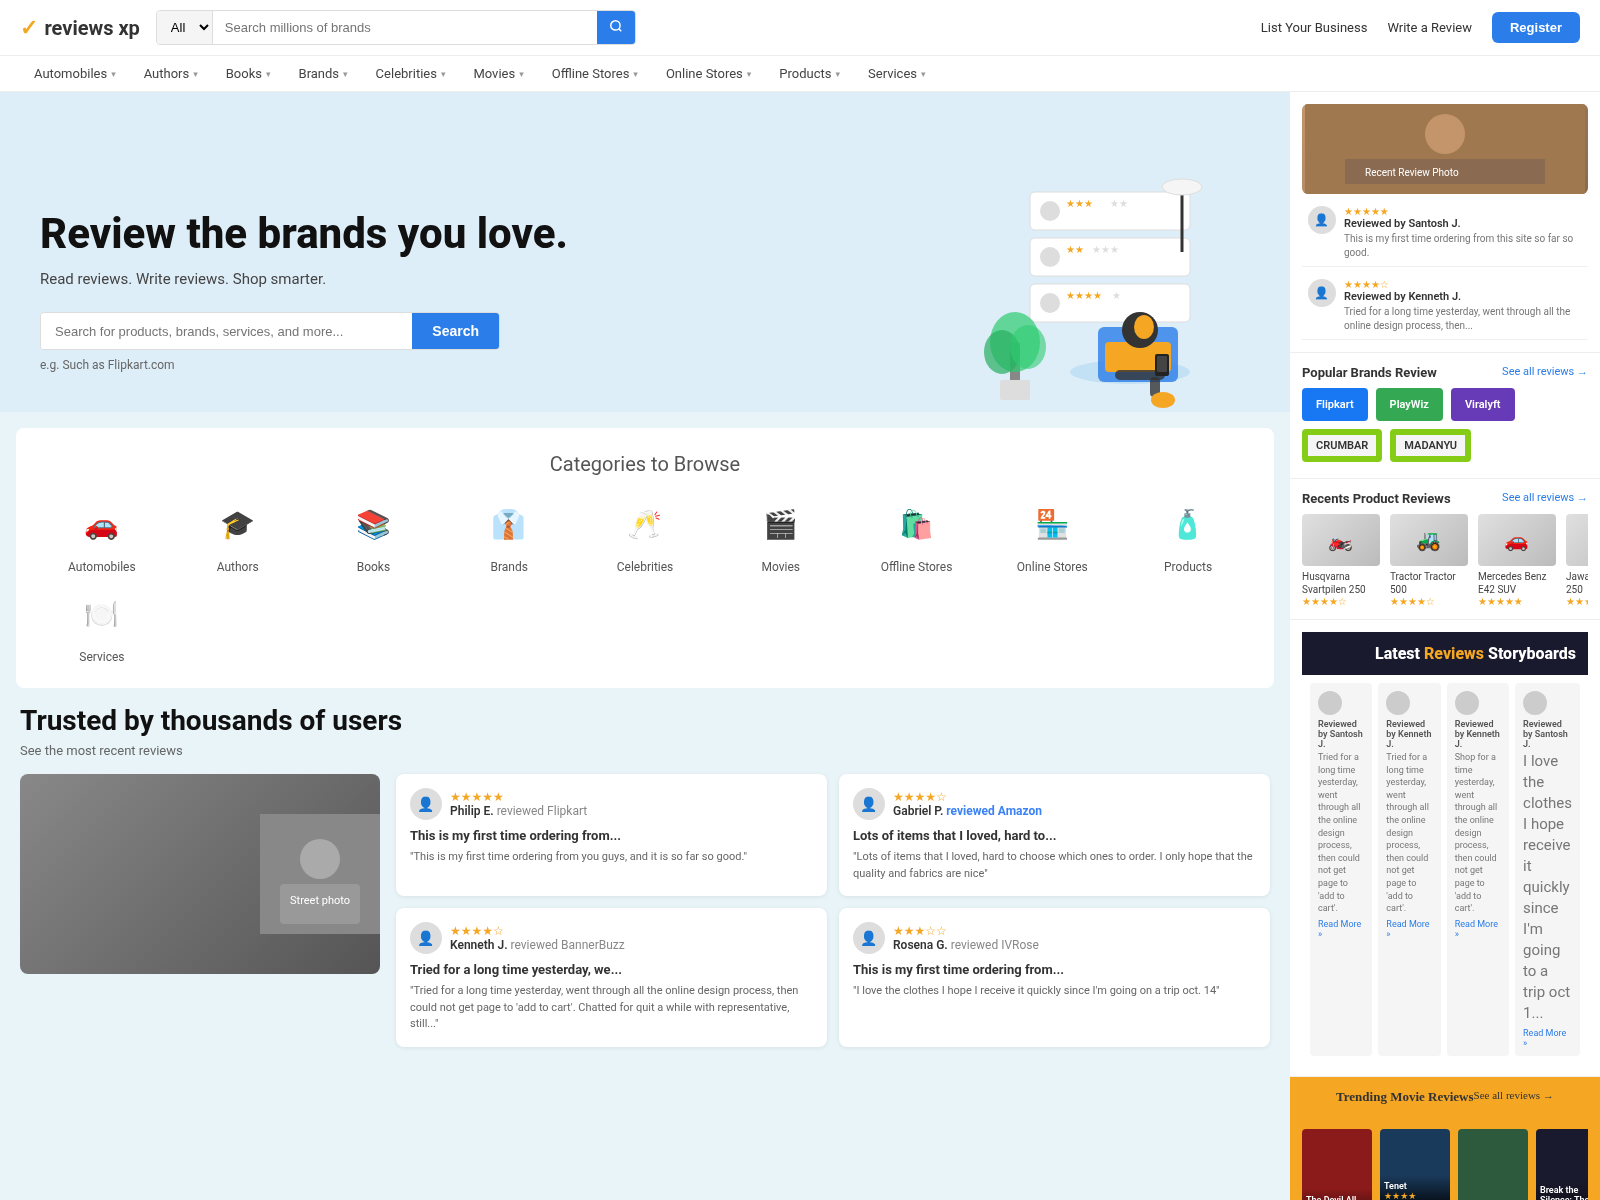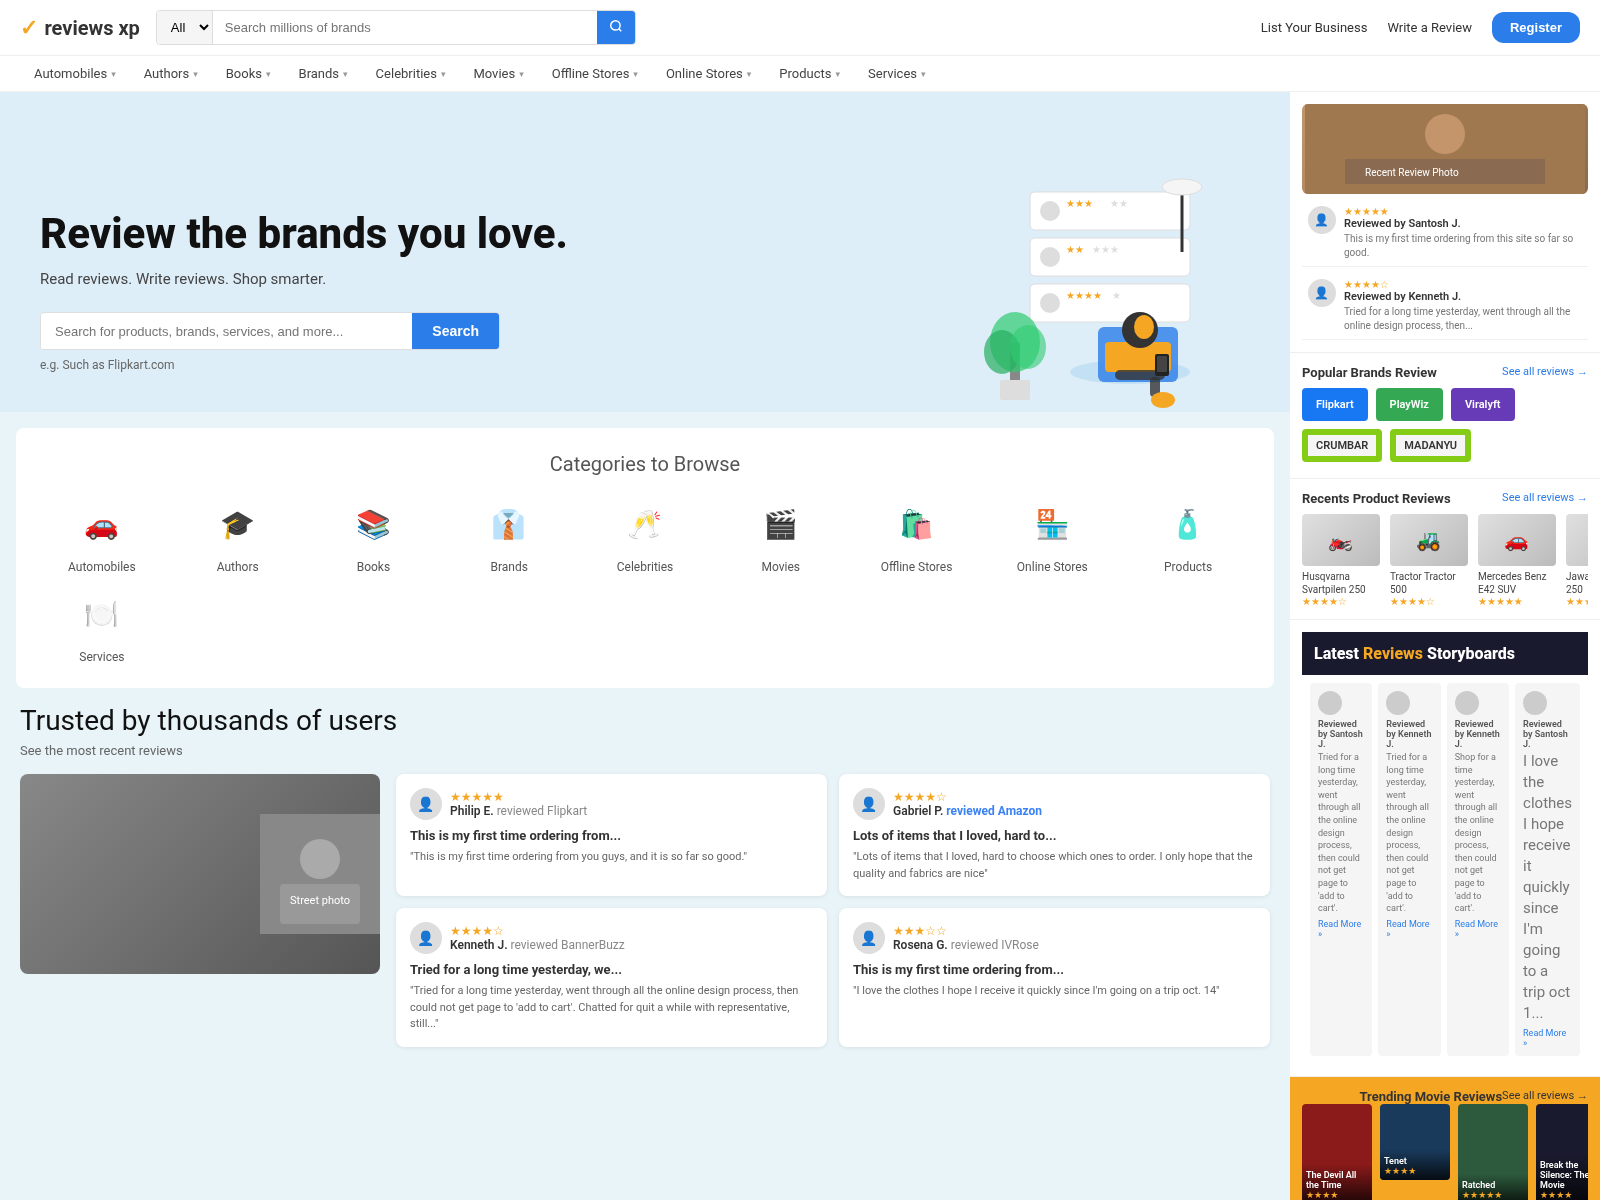--- a/index.html
+++ b/index.html
@@ -8,21 +8,21 @@
     
     .header { background: #fff; padding: 10px 20px; display: flex; align-items: center; gap: 16px; border-bottom: 1px solid #eee; position: sticky; top: 0; z-index: 100; }
     .logo { display: flex; align-items: center; gap: 6px; font-weight: 700; font-size: 20px; color: #333; white-space: nowrap; }
     .logo-icon { color: #f5a623; font-size: 22px; }
     .search-bar { display: flex; align-items: center; flex: 1; max-width: 480px; border: 1px solid #ddd; border-radius: 4px; overflow: hidden; }
     .search-select { background: #f5f5f5; border: none; border-right: 1px solid #ddd; padding: 8px 10px; font-size: 13px; cursor: pointer; outline: none; }
     .search-input { flex: 1; border: none; padding: 8px 12px; font-size: 13px; outline: none; }
     .search-btn { background: #2b7de9; border: none; padding: 8px 12px; cursor: pointer; color: #fff; }
     .header-links { display: flex; align-items: center; gap: 20px; margin-left: auto; }
     .header-link { color: #333; text-decoration: none; font-size: 13px; cursor: pointer; }
-    .register-btn { background: #2b7de9; color: #fff; border: none; padding: 8px 18px; border-radius: 12px; cursor: pointer; font-size: 13px; font-weight: 600; }
+    .register-btn { background: #2b7de9; color: #fff; border: none; padding: 8px 18px; border-radius: 6px; cursor: pointer; font-size: 13px; font-weight: 600; }
 
     
     .nav { background: #fff; border-bottom: 1px solid #eee; display: flex; gap: 0; padding: 0 20px; }
     .nav-item { padding: 10px 14px; font-size: 13px; color: #444; cursor: pointer; display: flex; align-items: center; gap: 4px; white-space: nowrap; }
     .nav-arrow { font-size: 9px; color: #999; }
 
     
     .main-wrapper { display: flex; gap: 0; max-width: 1600px; margin: 0 auto; }
     .content-area { flex: 1; min-width: 0; }
     .sidebar { width: 310px; min-width: 310px; background: #fff; padding: 0; }
@@ -41,21 +41,21 @@
     
     .categories-section { background: #fff; margin: 16px; border-radius: 8px; padding: 24px; }
     .categories-title { text-align: center; font-size: 20px; color: #555; margin-bottom: 20px; }
     .categories-grid { display: grid; grid-template-columns: repeat(9, 1fr); gap: 12px; }
     .category-item { display: flex; flex-direction: column; align-items: center; gap: 8px; cursor: pointer; }
     .category-icon { width: 56px; height: 56px; display: flex; align-items: center; justify-content: center; font-size: 28px; }
     .category-label { font-size: 12px; color: #555; text-align: center; }
 
     
     .trusted-section { padding: 0 20px 20px; }
-    .trusted-header { font-size: 28px; font-weight: 400; color: #111; margin-bottom: 6px; }
+    .trusted-header { font-size: 28px; font-weight: 700; color: #111; margin-bottom: 6px; }
     .trusted-subtitle { font-size: 13px; color: #666; margin-bottom: 16px; }
     .trusted-layout { display: flex; gap: 16px; }
     .trusted-image { width: 360px; min-width: 360px; height: 200px; background: linear-gradient(135deg, #ccc 0%, #999 100%); border-radius: 8px; overflow: hidden; }
     .reviews-grid { flex: 1; display: grid; grid-template-columns: 1fr 1fr; gap: 12px; }
     .review-card { background: #fff; border-radius: 8px; padding: 14px; box-shadow: 0 1px 4px rgba(0,0,0,0.08); }
     .review-card-header { display: flex; align-items: center; gap: 8px; margin-bottom: 8px; }
     .reviewer-avatar { width: 32px; height: 32px; border-radius: 50%; background: #ddd; display: flex; align-items: center; justify-content: center; font-size: 14px; }
     .reviewer-info { flex: 1; }
     .reviewer-name { font-size: 12px; font-weight: 600; }
     .stars { color: #f5a623; font-size: 12px; }
@@ -72,27 +72,27 @@
     .brand-chip { background: #f5f5f5; border: 6px solid #84cc16; border-radius: 4px; padding: 4px 8px; font-size: 11px; font-weight: 600; color: #333; cursor: pointer; }
     .brand-chip.blue { background: #1877f2; color: #fff; border-color: #1877f2; }
     .brand-chip.green { background: #34a853; color: #fff; border-color: #34a853; }
 
     
     .product-cards { display: flex; gap: 8px; overflow-x: auto; }
     .product-card-sm { min-width: 80px; }
     .product-img { width: 78px; height: 52px; background: linear-gradient(135deg, #e0e0e0, #bbb); border-radius: 4px; margin-bottom: 4px; display: flex; align-items: center; justify-content: center; font-size: 20px; }
     .product-name { font-size: 10px; color: #444; line-height: 1.3; }
     .product-stars { font-size: 10px; color: #f5a623; }
-    .storyboard-banner { background: #1a1a2e; color: #fff; padding: 12px; }
+    .storyboard-banner { background: #1a1a2e; color: #fff; padding: 12px; text-align: right; }
     .storyboard-title { font-size: 16px; font-weight: 800; }
     .storyboard-title span { color: #f5a623; }
     .storyboard-grid { display: grid; grid-template-columns: repeat(4, 1fr); gap: 6px; padding: 8px; }
     .storyboard-item { background: #f5f5f5; border-radius: 4px; padding: 8px; font-size: 10px; color: #444; }
     .storyboard-avatar { width: 24px; height: 24px; background: #ccc; border-radius: 50%; margin-bottom: 4px; }
-    .movie-title { font-size: 13px; font-weight: 700; color: #333; margin-bottom: 0; display: flex; justify-content: flex-end; }
+    .movie-title { font-size: 13px; font-weight: 700; color: #333; margin-bottom: 24px; display: flex; justify-content: center; font-family: Liberation Serif, serif; }
     .movie-cards { display: flex; gap: 8px; overflow-x: auto; }
     .movie-card { min-width: 70px; background: #333; border-radius: 4px; height: 100px; display: flex; align-items: flex-end; overflow: hidden; position: relative; }
     .movie-overlay { background: linear-gradient(transparent, rgba(0,0,0,0.8)); padding: 6px 4px 4px; width: 100%; }
     .movie-card-title { font-size: 9px; color: #fff; font-weight: 600; }
     .movie-rating { font-size: 9px; color: #f5a623; }
 
     
     .books-row { display: flex; gap: 8px; }
     .book-item { display: flex; flex-direction: column; align-items: center; }
     .book-cover { width: 50px; height: 70px; border-radius: 2px; margin-bottom: 4px; }

